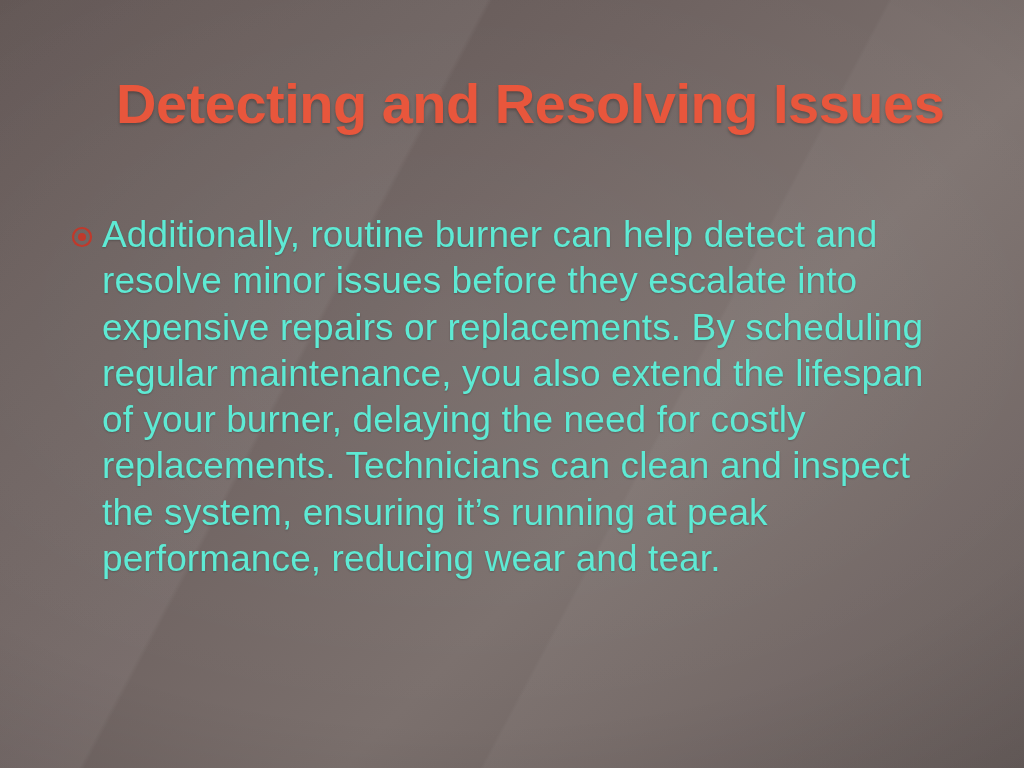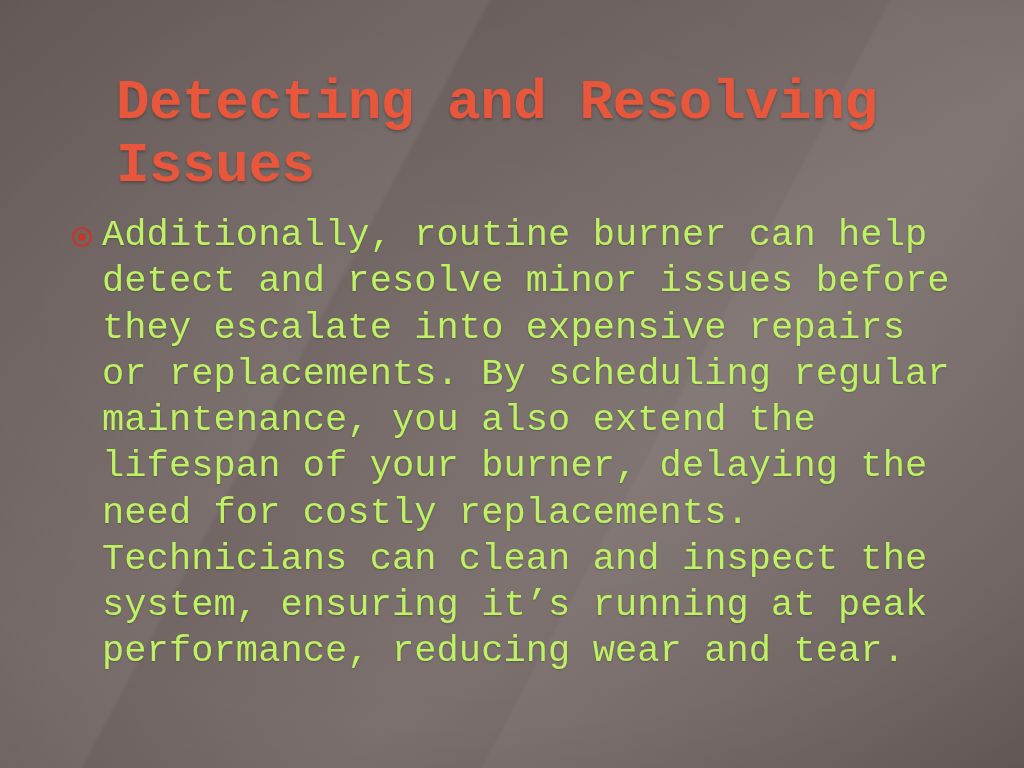--- a/index.html
+++ b/index.html
@@ -52,21 +52,20 @@
     background: radial-gradient(ellipse 120% 95% at 45% 42%,
         rgba(255,255,255,0.06) 0%,
         rgba(0,0,0,0.0) 55%,
         rgba(0,0,0,0.20) 100%);
   }
 
   .content {
     position: relative;
     width: 100%;
     height: 100%;
-    font-family: Liberation Mono, monospace;
   }
 
   .slide-title {
     position: absolute;
     left: 116px;
     top: 34px;
     width: 830px;
     color: #e8563c;
     font-size: 56px;
     line-height: 1.14;
@@ -94,21 +93,21 @@
     flex: 0 0 auto;
     width: 40px;
     padding-top: 14px;
     display: flex;
     justify-content: center;
   }
   .bullet-marker svg { display: block; }
 
   .bullet-text {
     flex: 1 1 auto;
-    color: #bef264;
+    color: #5eead4;
     font-size: 37px;
     line-height: 1.25;
     letter-spacing: 0.1px;
     text-shadow: 0 1px 2px rgba(0,0,0,0.22);
   }
 </style>
 </head>
 <body>
 
 <div class="slide">

